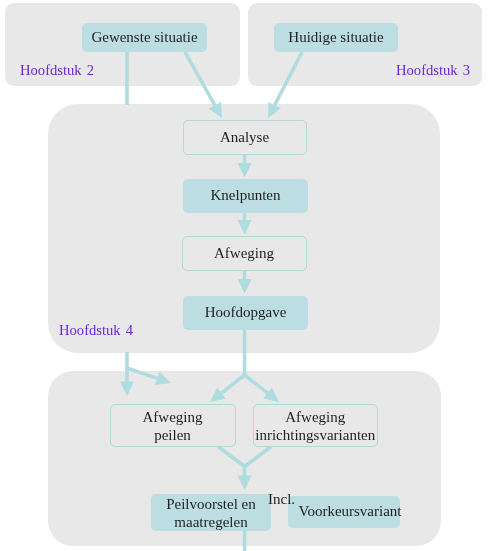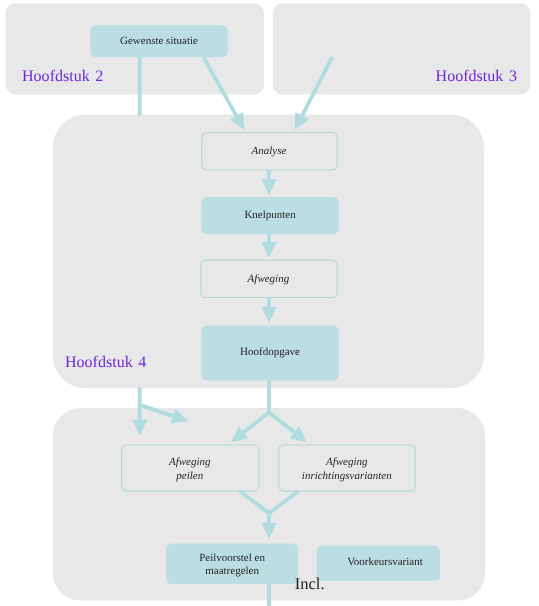--- a/index.html
+++ b/index.html
@@ -33,33 +33,33 @@
     word-spacing: 1.4px;
   }
   .node {
     position: absolute;
     box-sizing: border-box;
     display: flex;
     align-items: center;
     justify-content: center;
     text-align: center;
     font-family: "Liberation Serif", serif;
-    font-size: 10px;
+    font-size: 15px;
     line-height: 1.15;
     color: #1f1f1f;
     border-radius: 5px;
   }
   .node.fill {
     background: #bcdee2;
   }
   .node.outline {
     background: transparent;
     border: 1.7px solid #b1d9d6;
   }
-  .node.italic { font-style: italic; }
+  .node.italic { }
   .node .txt { white-space: pre-line; display: block; position: relative; top: 1px; }
   .arrow-layer {
     position: absolute;
     left: 0; top: 0;
     width: 490px;
     height: 551px;
     pointer-events: none;
     overflow: visible;
   }
   .annotation {
@@ -121,34 +121,35 @@
 
       <path d="M 242.8 529.0 L 242.8 551.0 L 246.3 551.0 L 246.3 529.0 Z"></path>
     </g>
   </svg>
 
   <div class="panel-label" style="left:20px; top:63px;">Hoofdstuk 2</div>
   <div class="panel-label" style="left:396px; top:63px;">Hoofdstuk 3</div>
   <div class="panel-label" style="left:59px; top:322.5px;">Hoofdstuk 4</div>
 
   <div class="node fill" style="left:82px; top:23px; width:125px; height:29px;">Gewenste situatie</div>
+  <div class="node fill" style="left:274px; top:23px; width:124px; height:29px;">Huidige situatie</div>
   <div class="node outline italic" style="left:182.5px; top:120px; width:124px; height:35px;">Analyse</div>
   <div class="node fill" style="left:183px; top:179px; width:125px; height:34px;text-align:right;">Knelpunten</div>
   <div class="node outline italic" style="left:181.5px; top:236px; width:125px; height:34.5px;">Afweging</div>
-  <div class="node fill" style="left:183px; top:296px; width:125px; height:50px;">Hoofdopgave</div>
+  <div class="node fill" style="left:183px; top:296px; width:125px; height:34px;">Hoofdopgave</div>
 
   <div class="node outline italic" style="left:109.5px; top:404px; width:126px; height:43px;">
       <span class="txt">Afweging
 peilen</span>
     </div>
   <div class="node outline italic" style="left:252.5px; top:404px; width:125.5px; height:43px;">
       <span class="txt">Afweging
 inrichtingsvarianten</span>
     </div>
 
   <div class="node fill" style="left:151px; top:494px; width:120px; height:37px;">
       <span class="txt">Peilvoorstel en
 maatregelen</span>
     </div>
   <div class="node fill" style="left:288px; top:496px; width:112px; height:32px;padding-left:12px;">Voorkeursvariant</div>
-  <div class="annotation" style="left:268px; top:524px;">Incl.</div>
+  <div class="annotation" style="left:268px; top:492px;">Incl.</div>
 
 </div>
 
 </body></html>

